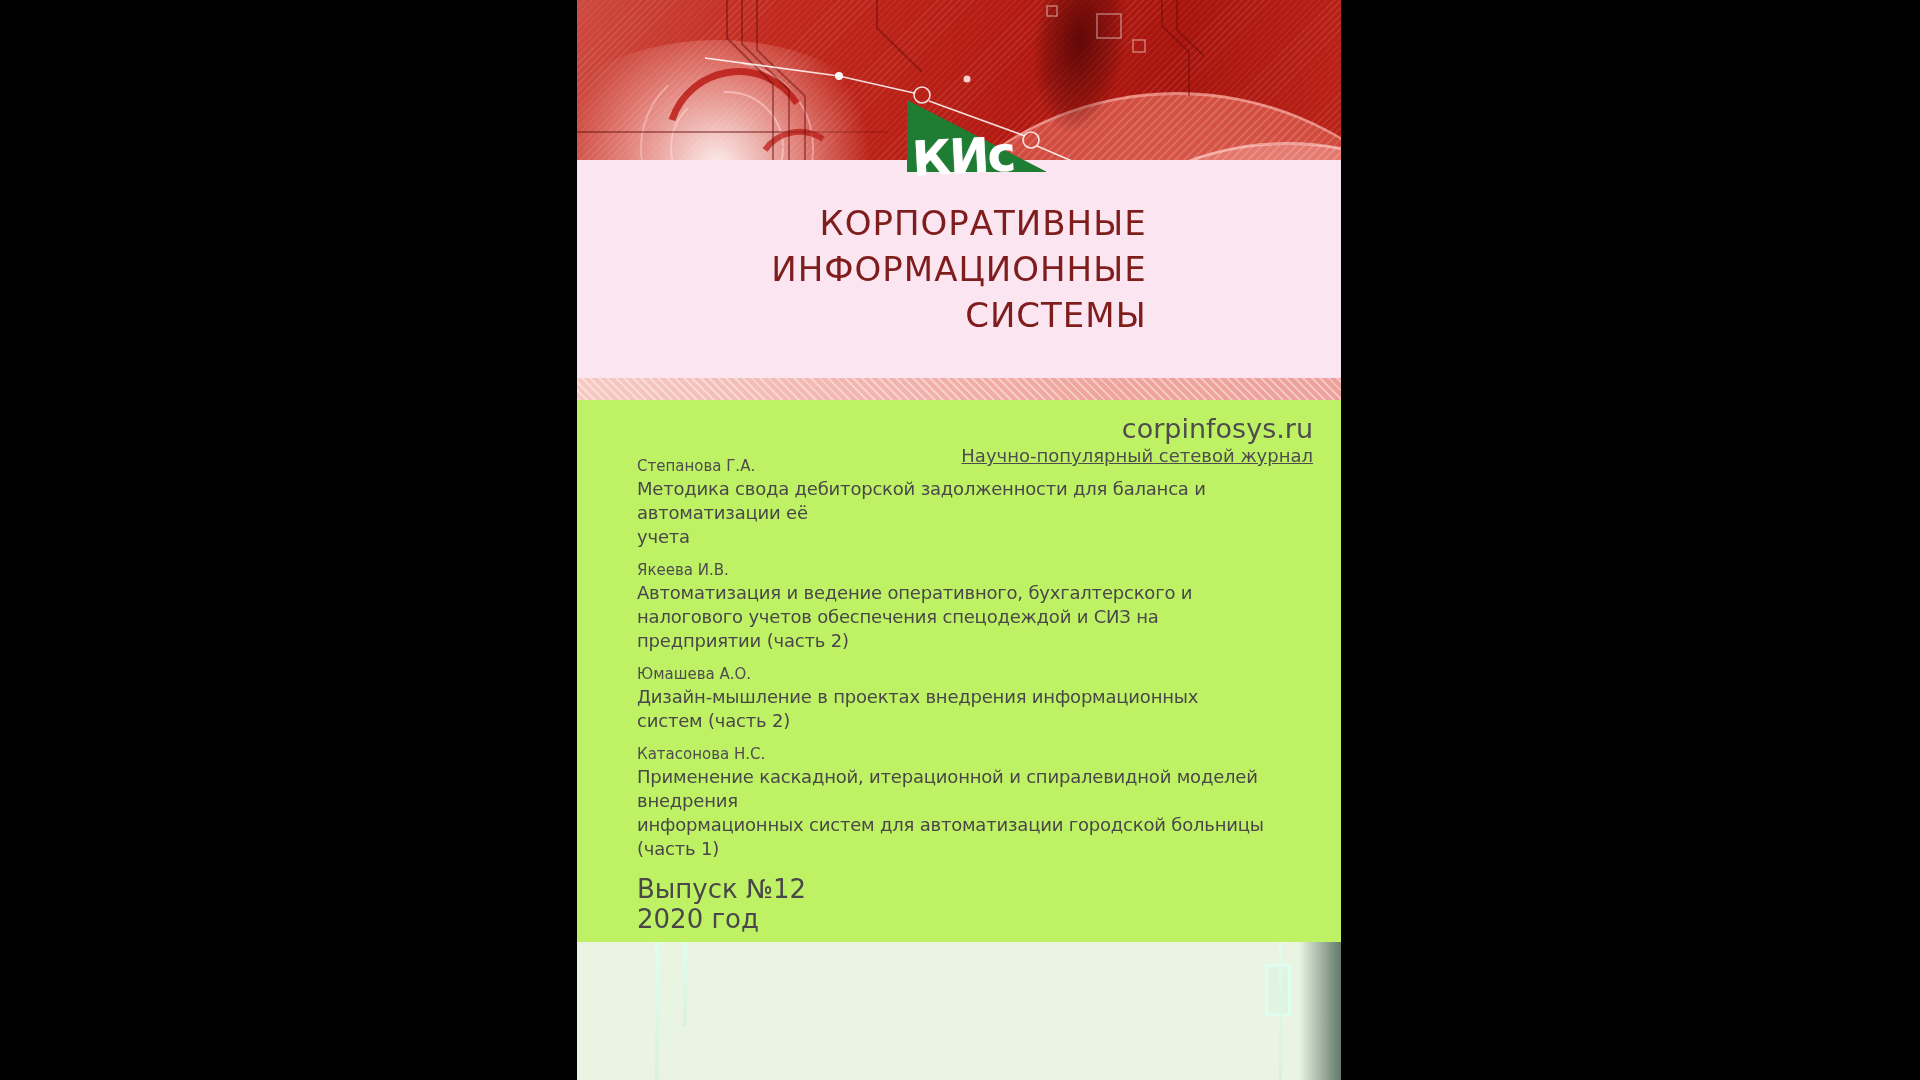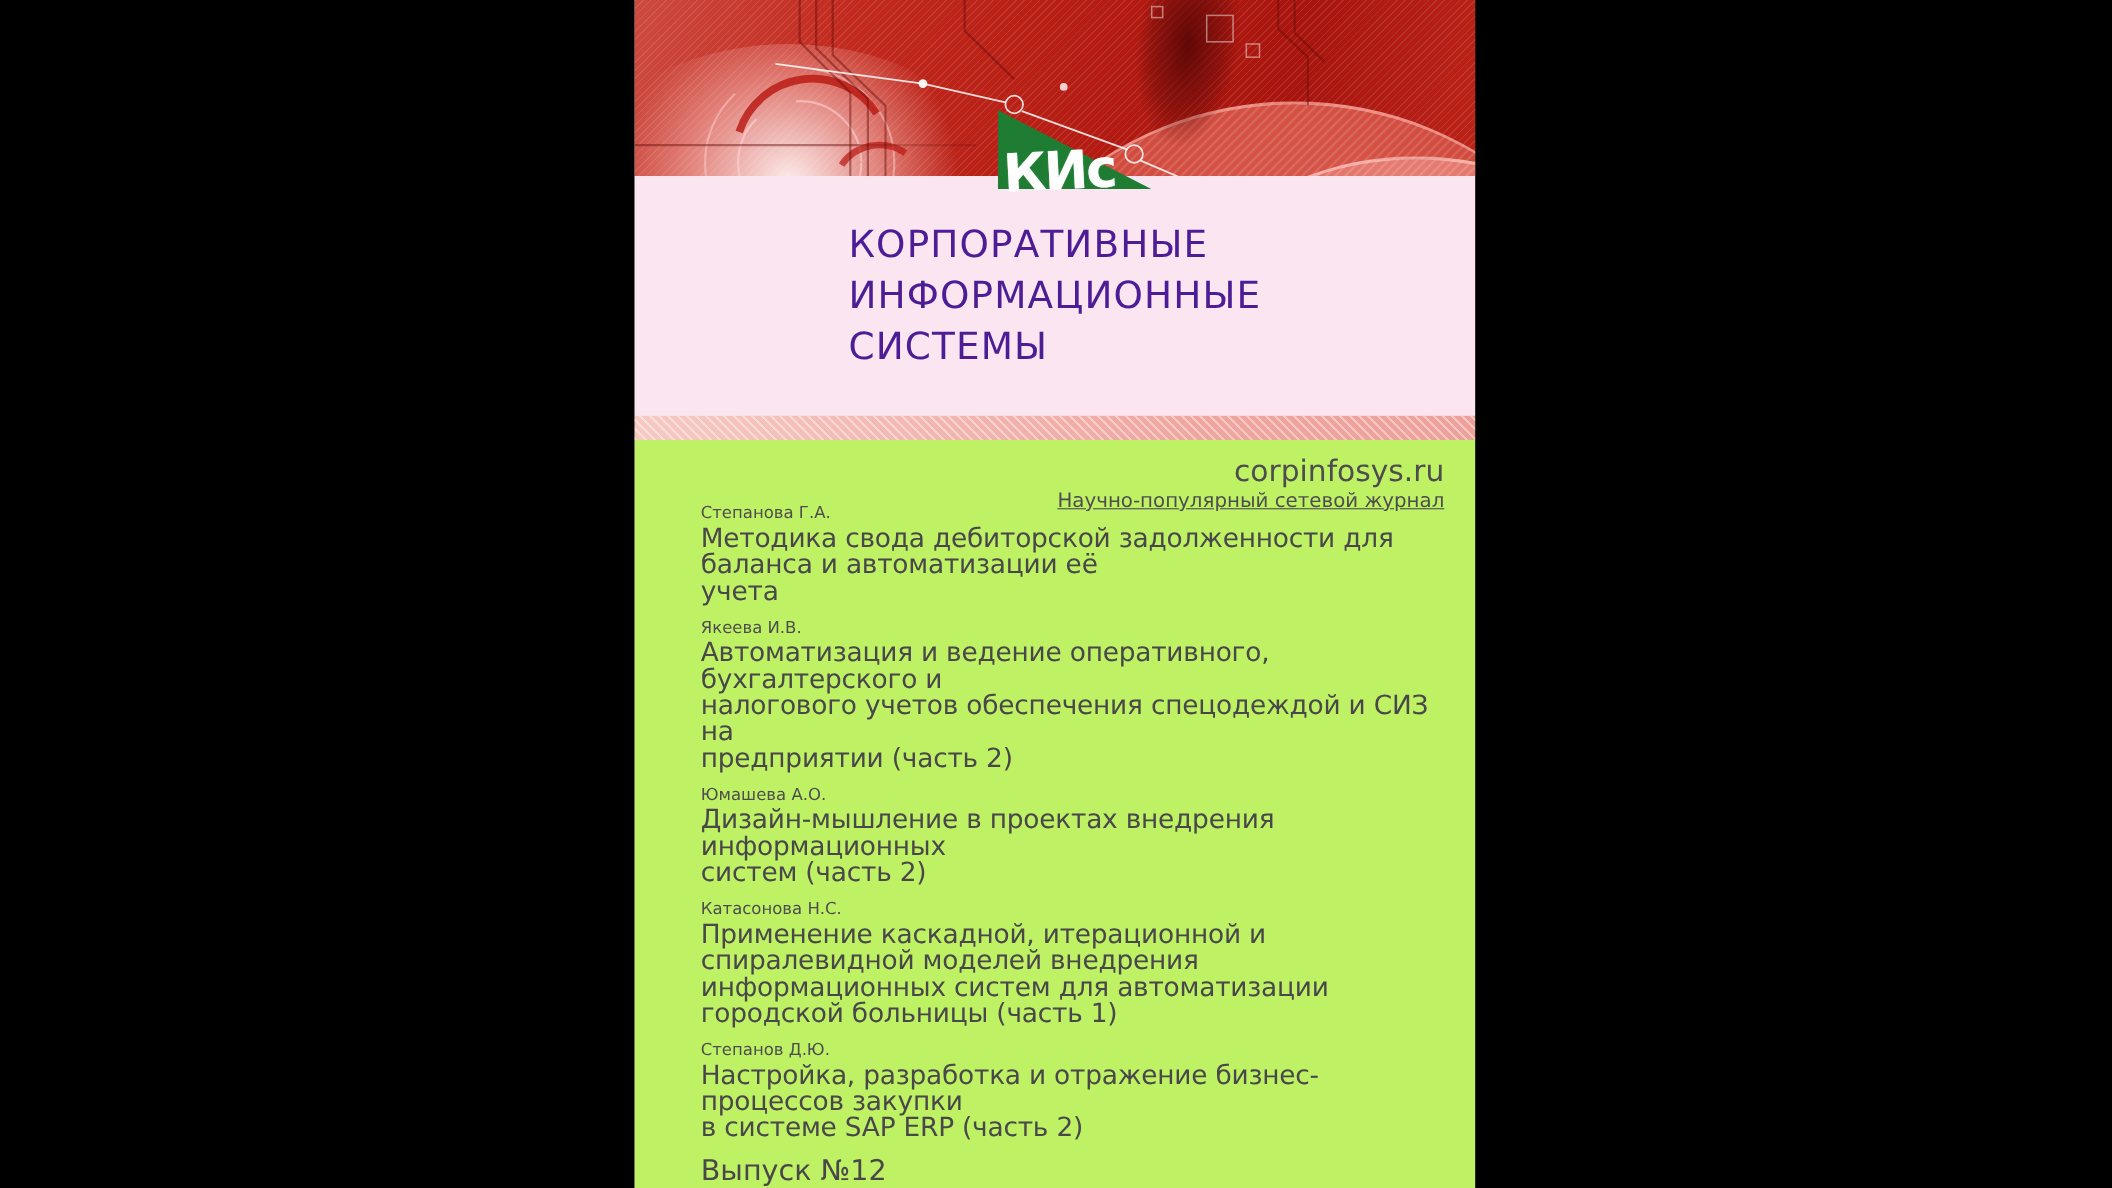--- a/index.html
+++ b/index.html
@@ -36,39 +36,39 @@
   
   .logo { position:absolute; left:330px; top:100px; width:140px; height:72px; z-index:5; }
   .logo-tri { position:absolute; inset:0; background:#1f7c33;
     clip-path:polygon(0% 0%, 100% 100%, 0% 100%); }
   .logo-text { position:absolute; left:5px; bottom:-8px; color:#fff; font-size:48px; font-weight:bold;
     letter-spacing:-2px; transform:rotate(-3deg); line-height:1; text-shadow:0 0 1px rgba(255,255,255,.6); }
 
   
   .title-band { height:218px; flex:0 0 218px; background:#fbe5f1;
     display:flex; align-items:center; justify-content:center; }
-  .main-title { text-align:left; color:#4c1d95; font-size:34px; line-height:46px;
+  .main-title { text-align:right; color:#7f1d1d; font-size:34px; line-height:46px;
     letter-spacing:1px; white-space:pre-line; font-weight:500; }
 
   .rose-strip { height:22px; flex:0 0 22px;
     background:
       repeating-linear-gradient(45deg, rgba(255,255,255,.4) 0 2px, rgba(255,255,255,0) 2px 6px),
       linear-gradient(90deg, #f6c9c3 0%, #f2b4ad 40%, #efa49d 70%, #eea19b 100%); }
 
   
   .green-body { flex:1 1 auto; position:relative; background:#bef264;
     padding:0 28px 0 60px; color:#4f4c4f; }
   .masthead { position:absolute; top:14px; right:28px; text-align:right; }
   .site-url { font-size:27px; line-height:30px; color:#4f4c4f; }
   .site-sub { font-size:18px; line-height:22px; margin-top:1px; color:#4f4c4f;text-decoration:underline; }
 
   .articles { padding-top:58px; }
   .article { margin-bottom:13px; }
   .author { font-size:15px; line-height:17px; margin-bottom:2px; color:#4f4c4f; }
-  .a-title { font-size:24px; line-height:24px; letter-spacing:-0.2px; white-space:pre-line; color:#4a474a; }
+  .a-title { font-size:18px; line-height:24px; letter-spacing:-0.2px; white-space:pre-line; color:#4a474a; }
 
   .issue { text-align:left; margin-top:2px; font-size:26px; line-height:30px; color:#4a474a; }
 
   
   .hero-green { position:relative; height:138px; flex:0 0 138px; overflow:hidden;
     background:
       radial-gradient(ellipse 230px 130px at 58% 6%, rgba(255,255,255,.95) 0%, rgba(255,255,255,0) 62%),
       radial-gradient(ellipse 160px 90px at 40% 60%, rgba(230,255,244,.35) 0%, rgba(230,255,244,0) 70%),
       repeating-linear-gradient(90deg, rgba(6,40,25,.30) 0 2px, rgba(6,40,25,0) 2px 11px),
       repeating-linear-gradient(0deg, rgba(6,40,25,.24) 0 2px, rgba(6,40,25,0) 2px 14px),
@@ -167,25 +167,20 @@
         <div class="article">
           <div class="author">Юмашева А.О.</div>
           <div class="a-title">Дизайн-мышление в проектах внедрения информационных
 систем (часть 2)</div>
         </div>
         <div class="article">
           <div class="author">Катасонова Н.С.</div>
           <div class="a-title">Применение каскадной, итерационной и спиралевидной моделей внедрения
 информационных систем для автоматизации городской больницы (часть 1)</div>
         </div>
-        <div class="article">
-          <div class="author">Степанов Д.Ю.</div>
-          <div class="a-title">Настройка, разработка и отражение бизнес-процессов закупки
-в системе SAP ERP (часть 2)</div>
-        </div>
       </div>
 
       <div class="issue">
         <div>Выпуск №12</div>
         <div>2020 год</div>
       </div>
     </div>
 
     <div class="hero-green">
       <div class="dark-col"></div>

